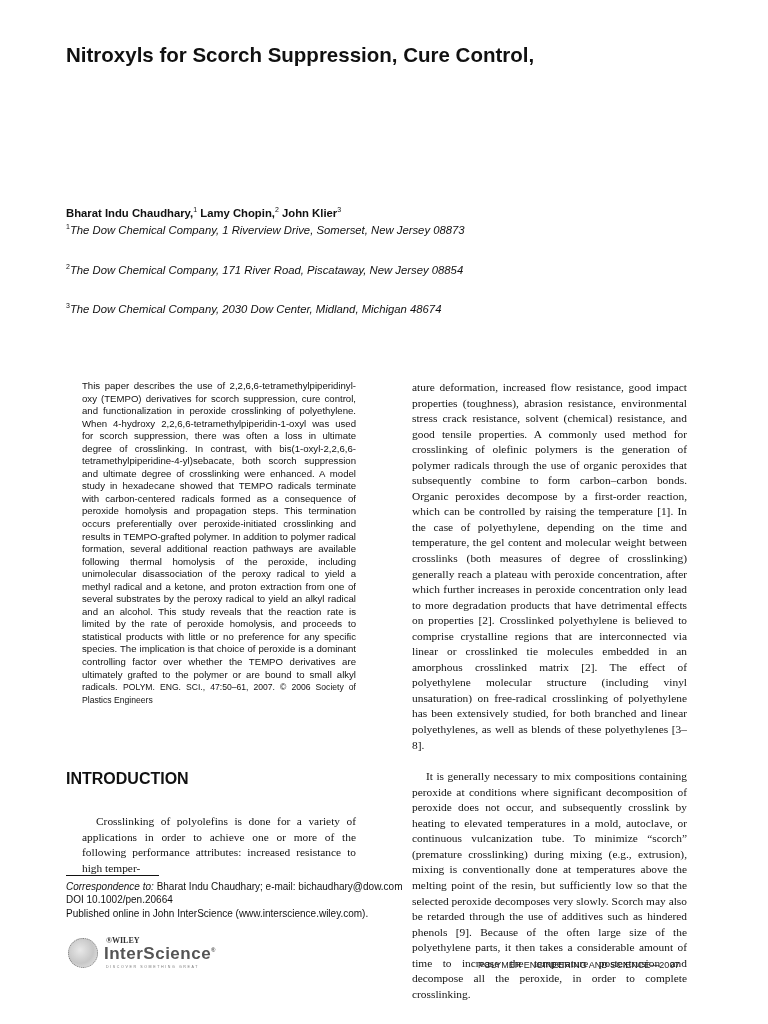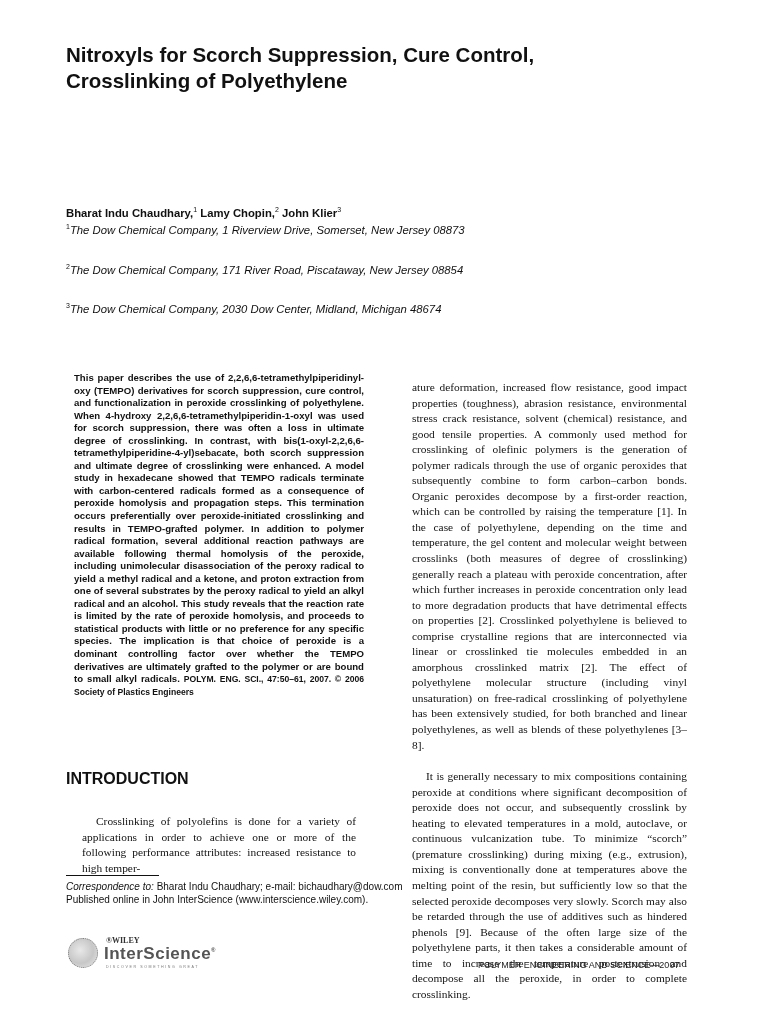--- a/index.html
+++ b/index.html
@@ -16,22 +16,22 @@
   }
   .authors sup { font-size: 7px; font-weight: normal; vertical-align: 5px; }
   .affil {
     position: absolute; left: 66px;
     font-family: "Liberation Sans", sans-serif; font-style: italic; font-size: 11.3px; white-space: nowrap;
   }
   .affil sup { font-size: 7px; font-style: normal; vertical-align: 5px; }
   .col-left { position: absolute; left: 66px; top: 364px; width: 306px; }
   .col-right { position: absolute; left: 396px; top: 364px; width: 307px; }
   .abstract {
-    font-family: "Liberation Sans", sans-serif; font-weight: bold;
-    font-size: 9.6px; line-height: 12.55px; text-align: justify; margin: 8px;
+    font-family: "Liberation Sans", sans-serif; font-weight: normal;
+    font-size: 9.6px; line-height: 12.55px; text-align: justify; margin: 16px;
   }
   .abstract .cite { font-size: 8.6px; }
   .section-head {
     position: absolute; left: 66px; top: 770px;
     font-family: "Liberation Sans", sans-serif; font-weight: bold; font-size: 16px;
   }
   .intro-left { position: absolute; left: 66px; top: 798px; width: 306px; }
   .body-text {
     font-family: "Liberation Serif", serif; font-size: 11.4px; line-height: 15.55px;
     text-align: justify; margin: 16px;
@@ -55,21 +55,20 @@
   .journal-footer {
     position: absolute; left: 478px; top: 960px;
     font-family: "Liberation Sans", sans-serif; font-size: 9px; color: #222; white-space: nowrap;
   }
 </style>
 </head>
 <body>
 
 <div class="title">
   <div>Nitroxyls for Scorch Suppression, Cure Control,</div>
-  <div>Crosslinking of Polyethylene</div>
 </div>
 
 <div class="authors">
   <span>Bharat Indu Chaudhary,</span><sup>1</sup>
   <span>Lamy Chopin,</span><sup>2</sup>
   <span>John Klier</span><sup>3</sup>
 </div>
 
 <div class="affil" style="top:223px;">
   <sup>1</sup><span>The Dow Chemical Company, 1 Riverview Drive, Somerset, New Jersey 08873</span>
@@ -92,20 +91,21 @@
 </div>
 
 <div class="col-right">
   <p class="body-text">ature deformation, increased flow resistance, good impact properties (toughness), abrasion resistance, environmental stress crack resistance, solvent (chemical) resistance, and good tensile properties. A commonly used method for crosslinking of olefinic polymers is the generation of polymer radicals through the use of organic peroxides that subsequently combine to form carbon–carbon bonds. Organic peroxides decompose by a first-order reaction, which can be controlled by raising the temperature [1]. In the case of polyethylene, depending on the time and temperature, the gel content and molecular weight between crosslinks (both measures of degree of crosslinking) generally reach a plateau with peroxide concentration, after which further increases in peroxide concentration only lead to more degradation products that have detrimental effects on properties [2]. Crosslinked polyethylene is believed to comprise crystalline regions that are interconnected via linear or crosslinked tie molecules embedded in an amorphous crosslinked matrix [2]. The effect of polyethylene molecular structure (including vinyl unsaturation) on free-radical crosslinking of polyethylene has been extensively studied, for both branched and linear polyethylenes, as well as blends of these polyethylenes [3–8].</p>
   <p class="body-text indent">It is generally necessary to mix compositions containing peroxide at conditions where significant decomposition of peroxide does not occur, and subsequently crosslink by heating to elevated temperatures in a mold, autoclave, or continuous vulcanization tube. To minimize “scorch” (premature crosslinking) during mixing (e.g., extrusion), mixing is conventionally done at temperatures above the melting point of the resin, but sufficiently low so that the selected peroxide decomposes very slowly. Scorch may also be retarded through the use of additives such as hindered phenols [9]. Because of the often large size of the polyethylene parts, it then takes a considerable amount of time to increase the temperature postextrusion and decompose all the peroxide, in order to complete crosslinking.</p>
 </div>
 
 <div class="footnote-rule"></div>
 <div class="footnotes">
   <div><span class="ital">Correspondence to:</span> <span>Bharat Indu Chaudhary; e-mail: bichaudhary@dow.com</span></div>
+  <div>DOI 10.1002/pen.20664</div>
   <div>Published online in John InterScience (www.interscience.wiley.com).</div>
 </div>
 
 <div class="logo">
   <div class="logo-globe"></div>
   <div class="logo-wiley">®WILEY</div>
   <div class="logo-inter"><span>InterScience</span><sup style="font-size:6px;">®</sup></div>
   <div class="logo-tag">DISCOVER SOMETHING GREAT</div>
 </div>
 

